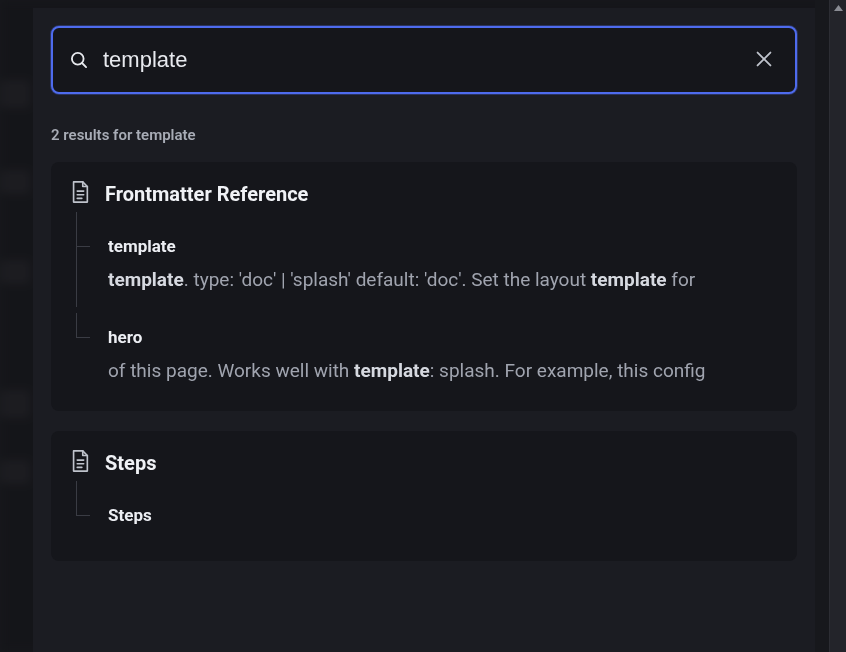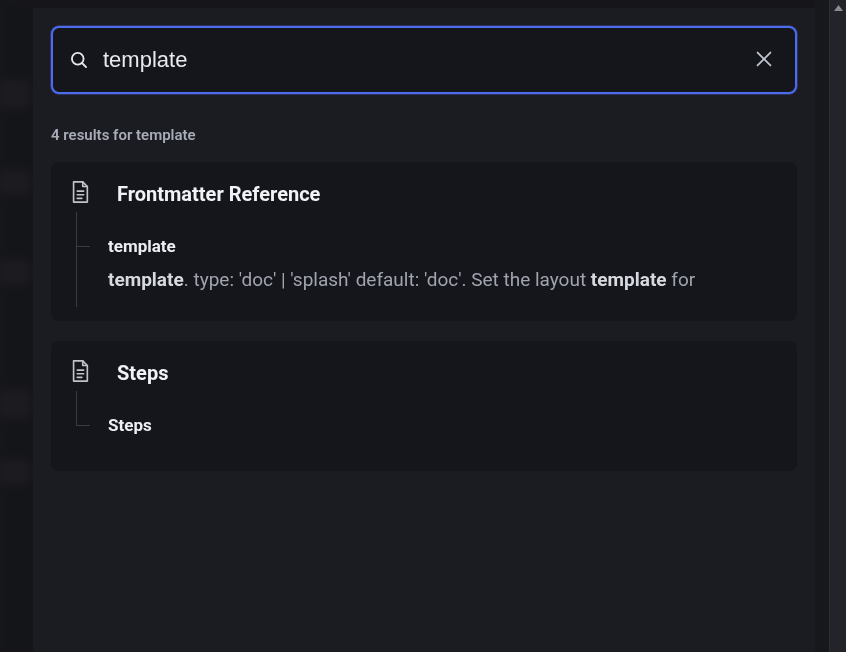--- a/index.html
+++ b/index.html
@@ -108,21 +108,21 @@
   }
   .result-group {
     background: #15161b;
     border-radius: 8px;
     padding: 18px 18px 8px 18px;
     margin-bottom: 20px;
   }
   .group-header {
     display: flex;
     align-items: center;
-    gap: 26px;
+    gap: 14px;
     margin-bottom: 14px;
   }
   .doc-icon { color: #bfc3cc; flex-shrink: 0; }
   .group-title {
     font-size: 20px;
     font-weight: 700;
     color: #f0f2f6;
   }
   .sub-results {
     position: relative;
@@ -208,21 +208,21 @@
     <button class="clear-btn" aria-label="Clear">
       <span>
         <svg width="22" height="22" viewBox="0 0 24 24" fill="none" stroke="currentColor" stroke-width="2" stroke-linecap="round">
           <line x1="5" y1="5" x2="19" y2="19"></line>
           <line x1="19" y1="5" x2="5" y2="19"></line>
         </svg>
       </span>
     </button>
   </div>
 
-  <div class="results-count">4 results for template</div>
+  <div class="results-count">2 results for template</div>
 
   <div id="groups-container">
   <div class="result-group">
     <div class="group-header">
       <span class="doc-icon">
         <svg width="22" height="24" viewBox="0 0 24 26" fill="none" stroke="currentColor" stroke-width="1.8" stroke-linejoin="round" stroke-linecap="round">
           <path d="M5 2 H15 L20 7 V24 H5 Z"></path>
           <path d="M15 2 V7 H20"></path>
           <line x1="9" y1="12" x2="16" y2="12"></line>
           <line x1="9" y1="16" x2="16" y2="16"></line>
@@ -233,20 +233,25 @@
     </div>
     <div class="sub-results">
       <div class="tree-vline" style="top: -10px; height: 94.5px; bottom: auto;"></div>
 
   <div class="sub-item">
 
     <div class="sub-title">template</div>
     <div class="sub-snippet"><strong>template</strong>. type: 'doc' | 'splash' default: 'doc'. Set the layout <strong>template</strong> for</div>
   </div>
 
+  <div class="sub-item">
+    <span class="end-corner"></span>
+    <div class="sub-title">hero</div>
+    <div class="sub-snippet">of this page. Works well with <strong>template</strong>: splash. For example, this config</div>
+  </div>
 </div>
   </div>
 
   <div class="result-group">
     <div class="group-header">
       <span class="doc-icon">
         <svg width="22" height="24" viewBox="0 0 24 26" fill="none" stroke="currentColor" stroke-width="1.8" stroke-linejoin="round" stroke-linecap="round">
           <path d="M5 2 H15 L20 7 V24 H5 Z"></path>
           <path d="M15 2 V7 H20"></path>
           <line x1="9" y1="12" x2="16" y2="12"></line>

